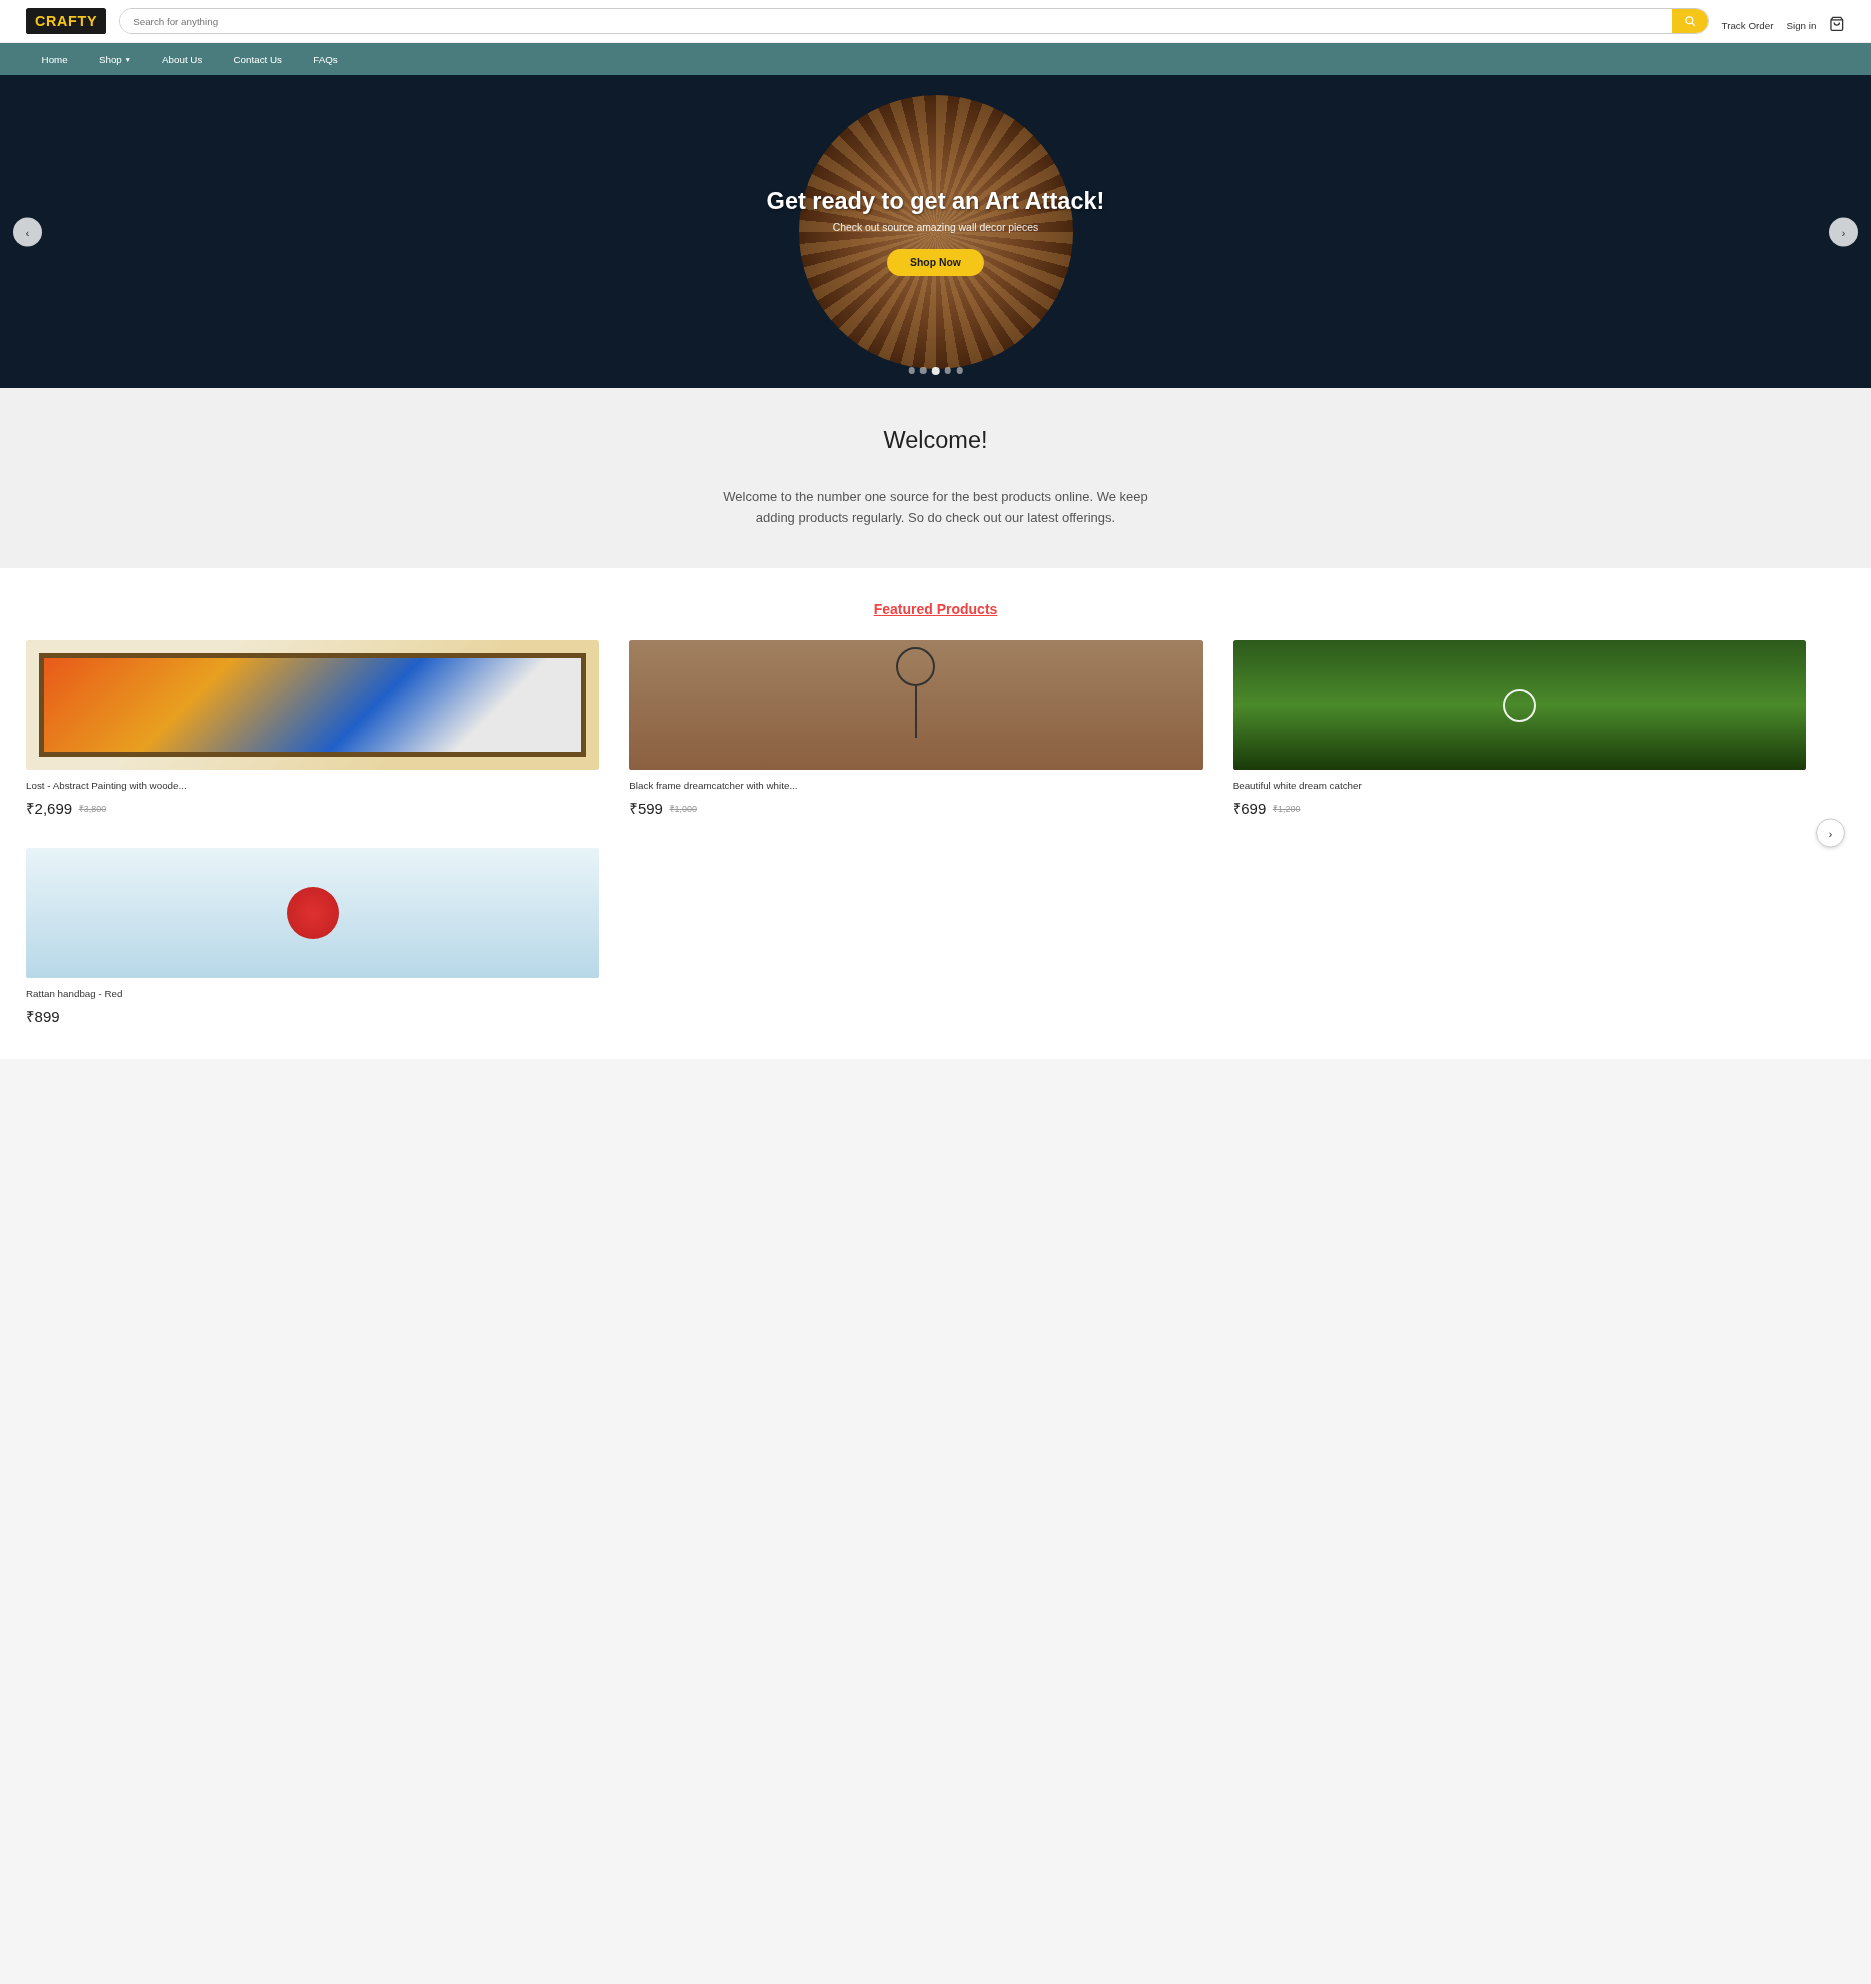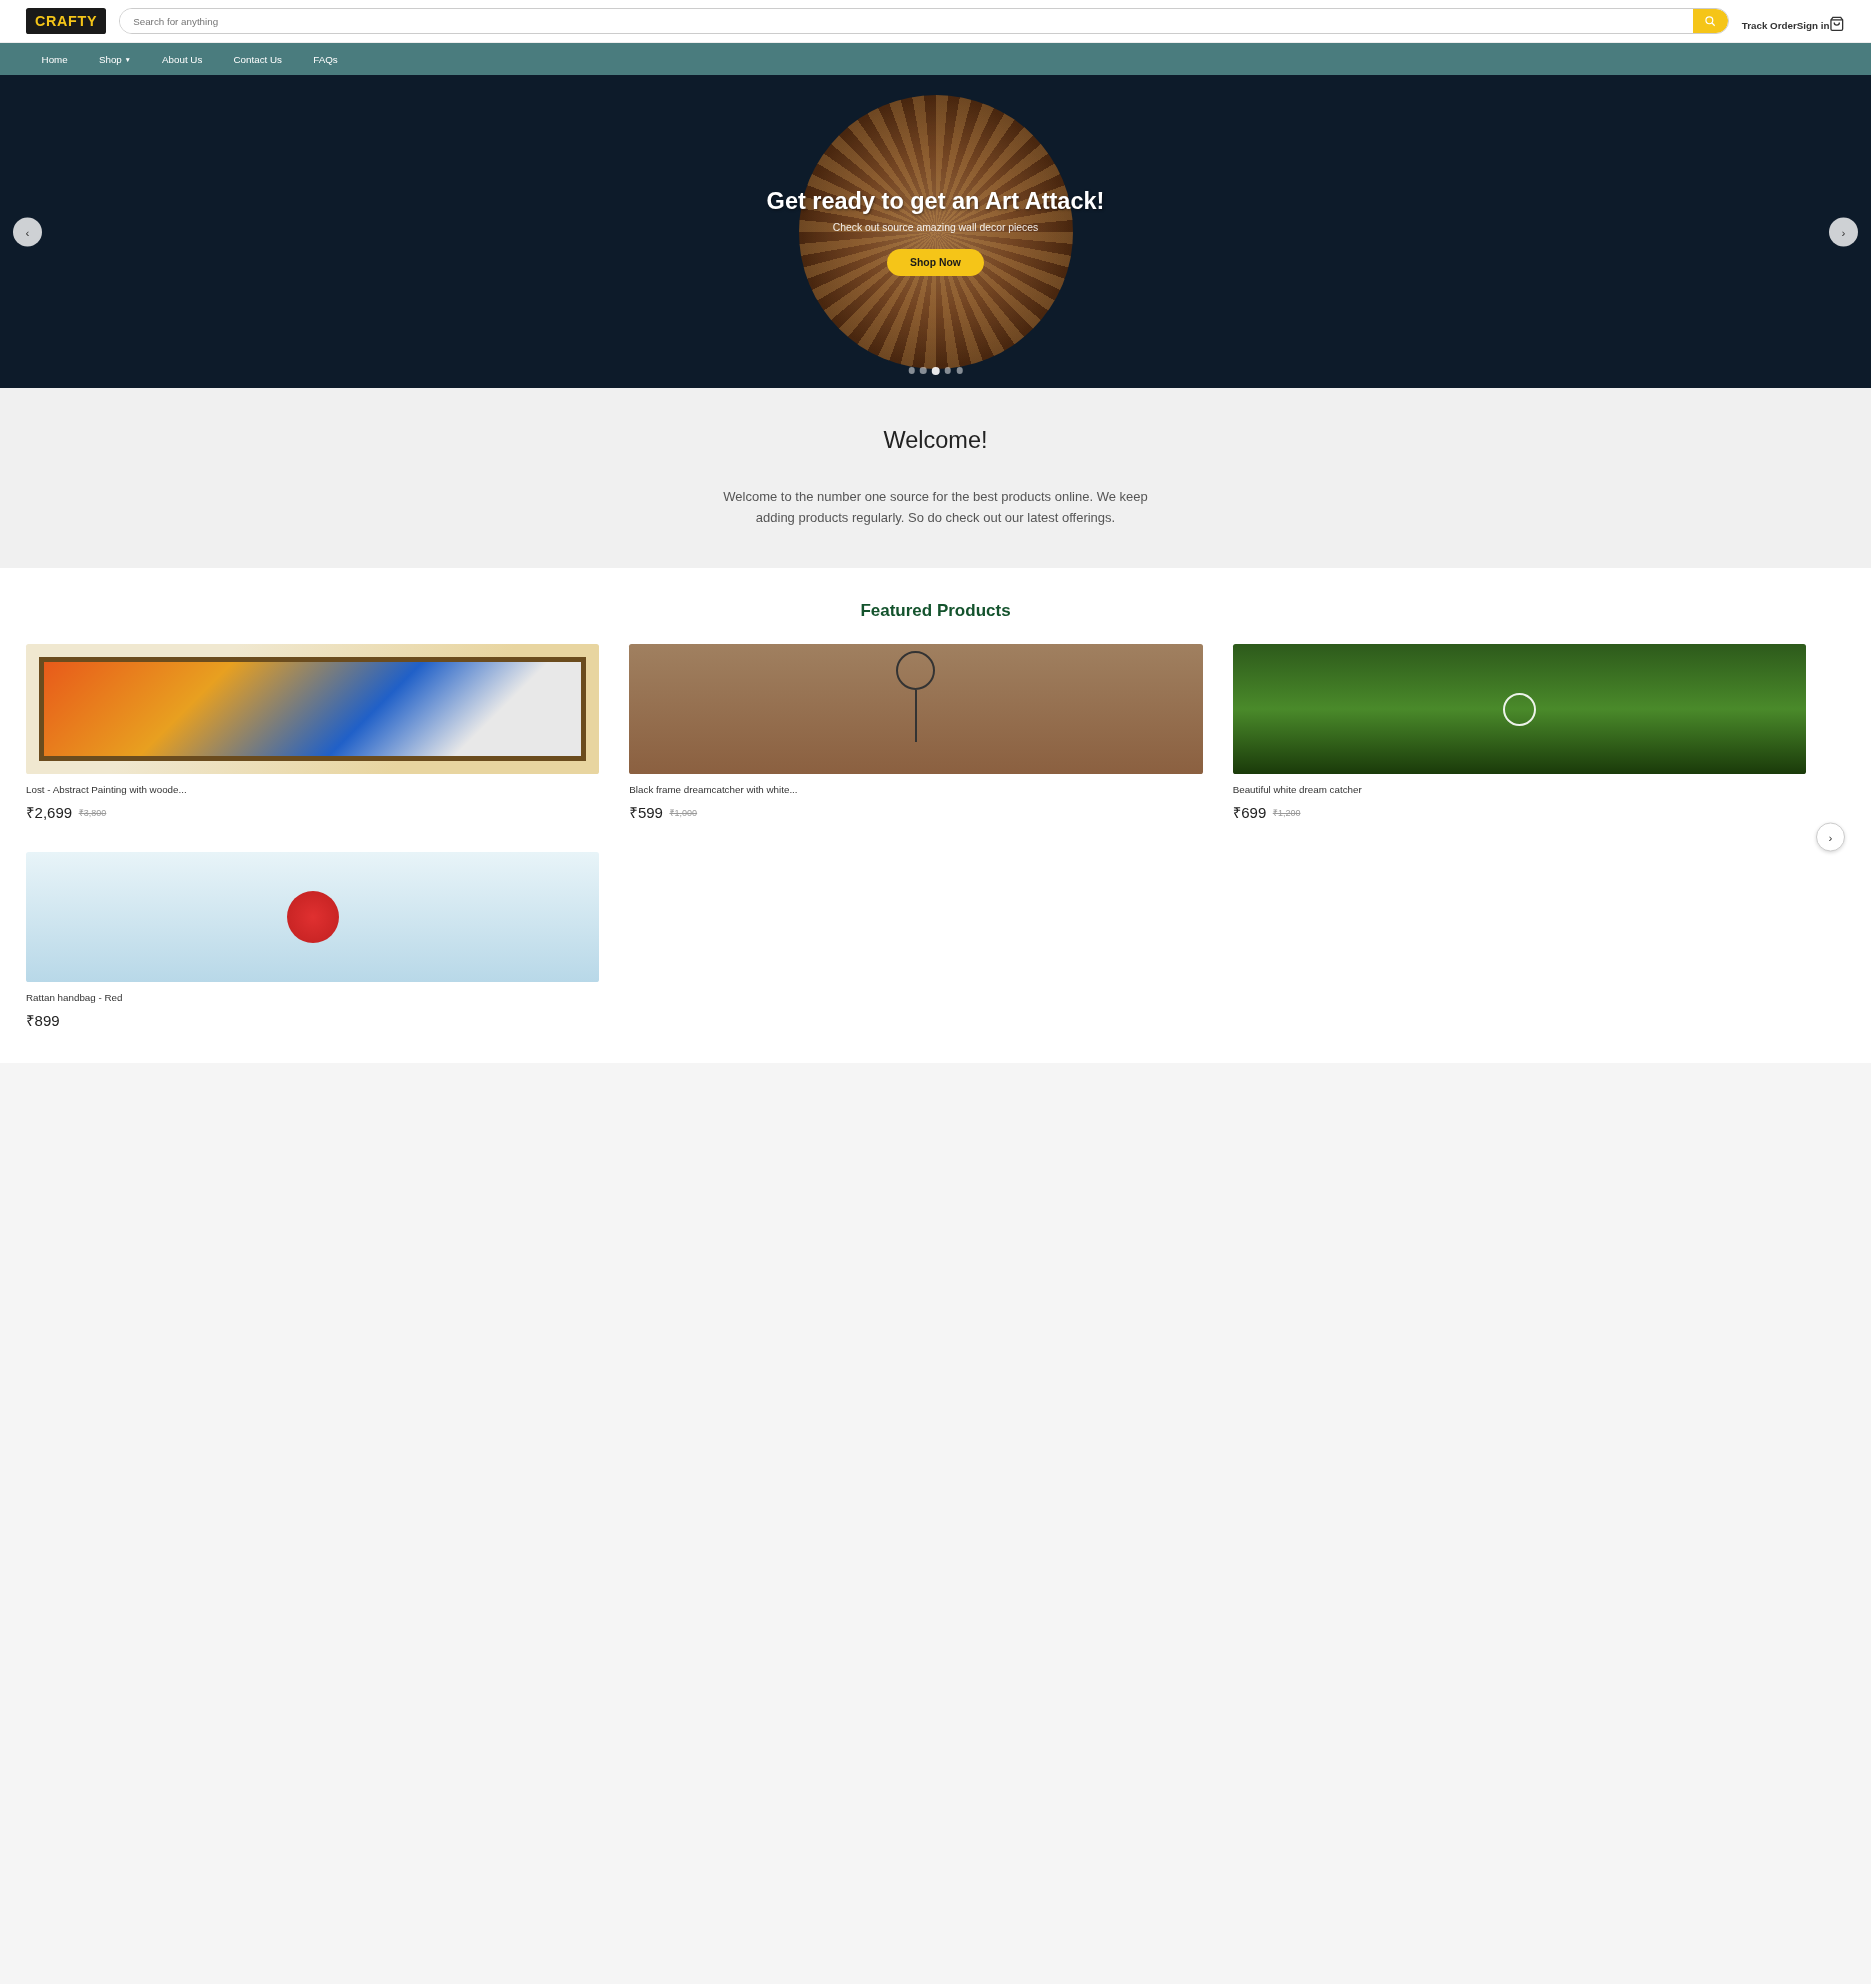--- a/index.html
+++ b/index.html
@@ -43,21 +43,21 @@
       background: #f5c518;
       border: none;
       padding: 6.5px 11.7px;
       cursor: pointer;
       border-radius: 0 16.3px 16.3px 0;
     }
     .search-btn svg { display: block; }
     .header-actions {
       display: flex;
       align-items: center;
-      font-weight: bold;
+      gap: 13px;
     }
     .header-actions a {
       text-decoration: none;
       color: #333;
       font-size: 9.8px;
     }
     .cart-icon {
       font-size: 14.3px;
       color: #333;
       cursor: pointer;
@@ -203,25 +203,26 @@
       margin: 0 auto;
       line-height: 1.6;
     }
 
     
     .featured-section {
       background: #fff;
       padding: 33px 26px;
     }
     .featured-title {
-      font-size: 17px;
+      font-size: 14px;
       font-weight: bold;
       text-align: center;
       margin-bottom: 23.5px;
-      color: #14532d;
+      color: #ef4444;
+      text-decoration: underline;
     }
     .products-wrapper {
       position: relative;
     }
     .products-grid {
       display: grid;
       grid-template-columns: repeat(3, 1fr);
       gap: 30px;
       padding-right: 39px;
     }

